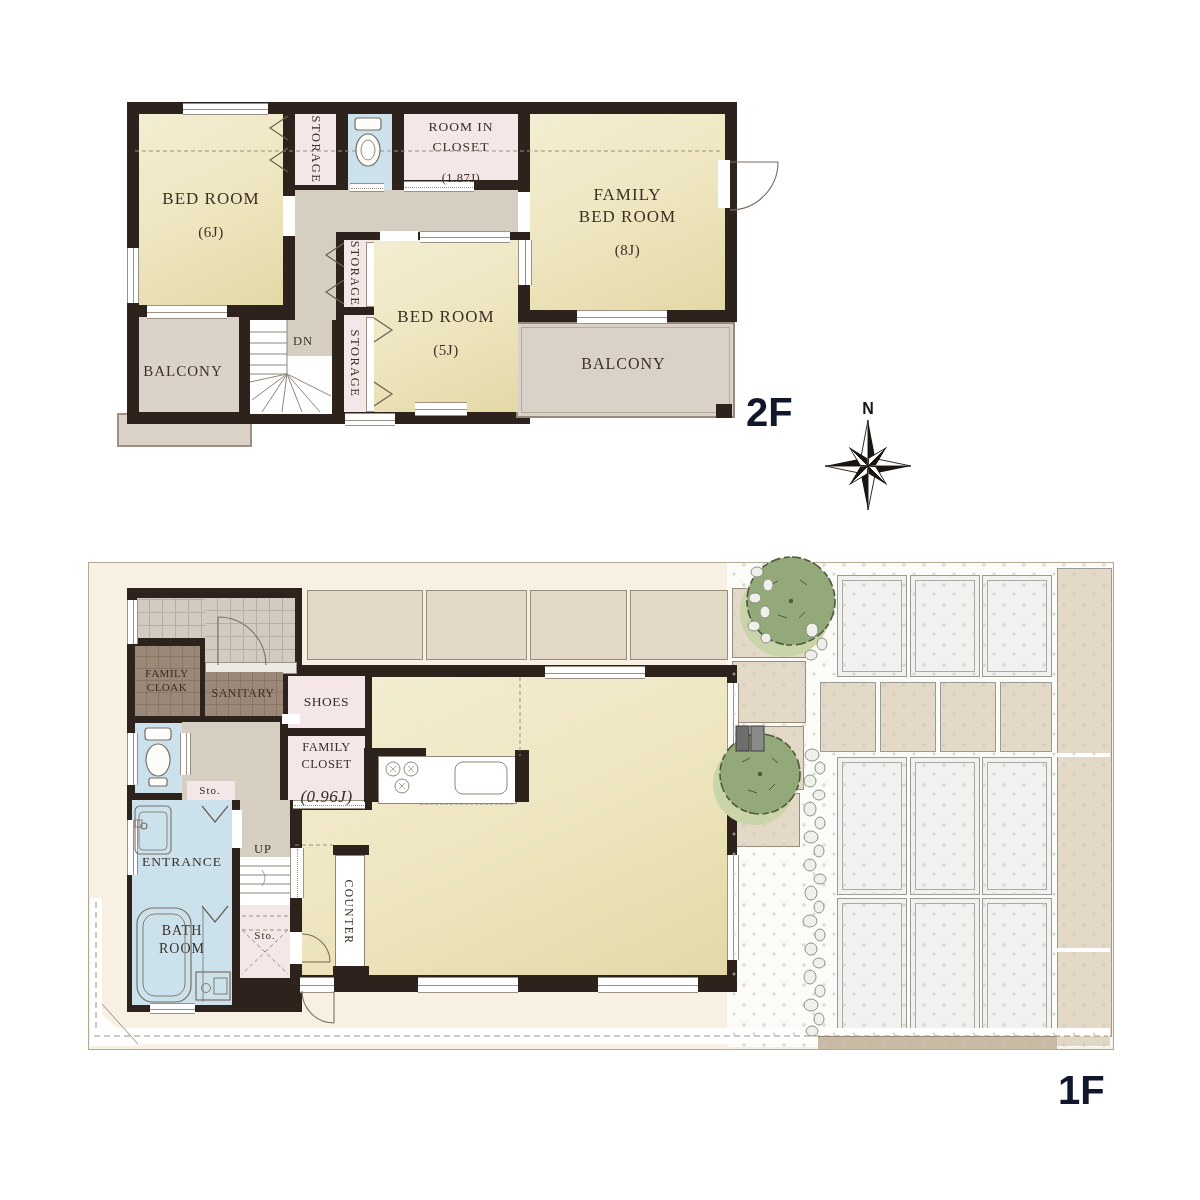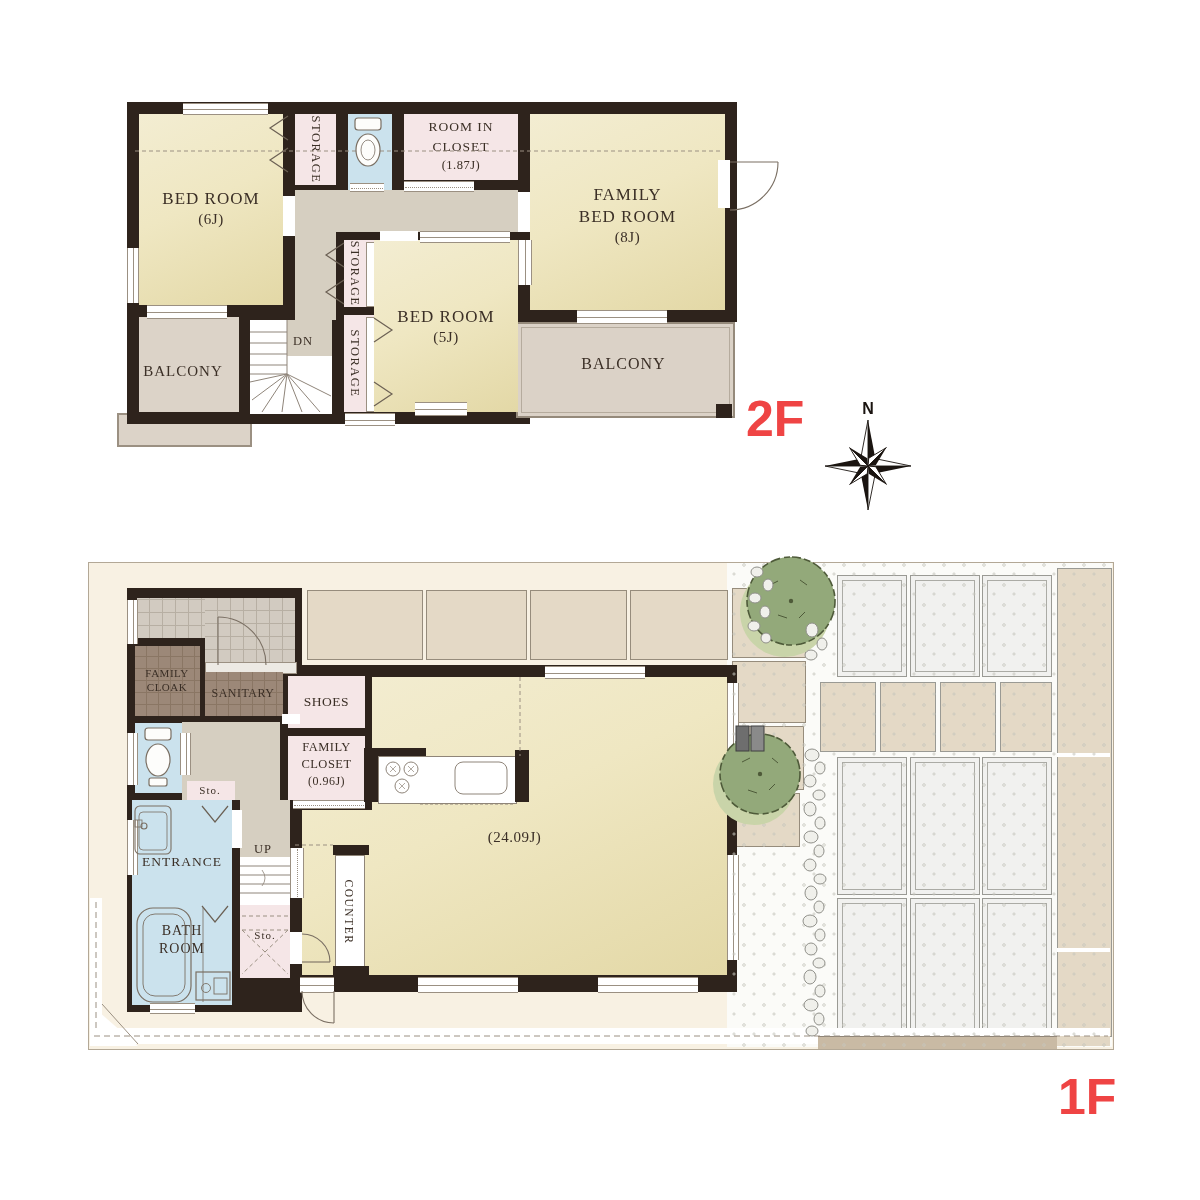--- a/index.html
+++ b/index.html
@@ -8,21 +8,21 @@
   .abs{position:absolute;}
   .wall{background:#2E231C;}
   .yellow{background:linear-gradient(155deg,#F3EDD2 0%,#EFE7C2 45%,#E3D8A6 100%);}
   .pink{background:#F5E6E7;}
   .blue{background:#CBE2ED;}
   .grayhall{background:#D6CFC1;}
   .tan{background:#DCD3C8;}
   .white{background:#ffffff;}
   .lbl{font-family:"Liberation Serif",serif;color:#3B2F26;text-align:center;
        letter-spacing:1px;line-height:1.3;}
-  .lbl .sz{letter-spacing:0.5px;}
+  .lbl .sz{letter-spacing:0.5px;margin-top:13px;}
   .vlabel{display:flex;align-items:center;justify-content:center;}
   .vlabel span{transform:rotate(90deg);white-space:nowrap;letter-spacing:1.5px;
        font-family:"Liberation Serif",serif;color:#3B2F26;}
   .win{background:#fff;border-top:1px solid #9B9082;border-bottom:1px solid #9B9082;}
   .win::after{content:'';position:absolute;left:0;right:0;top:50%;border-top:1px solid #9B9082;}
   .winv{background:#fff;border-left:1px solid #9B9082;border-right:1px solid #9B9082;}
   .winv::after{content:'';position:absolute;top:0;bottom:0;left:50%;border-left:1px solid #9B9082;}
   .slideH{background:#fff;border-top:1px solid #9B9082;border-bottom:1px solid #9B9082;}
   .slideH::after{content:'';position:absolute;left:1px;right:1px;top:50%;border-top:1px dotted #9B9082;}
   .slideV{background:#fff;border-left:1px solid #9B9082;border-right:1px solid #9B9082;}
@@ -34,21 +34,21 @@
   .ptile{background-color:#D2CBC1;
      background-image:repeating-linear-gradient(0deg,transparent 0 12px,#B7AFA3 12px 13px),
                       repeating-linear-gradient(90deg,transparent 0 12px,#B7AFA3 12px 13px);}
   .btile{background-color:#9C8878;
      background-image:repeating-linear-gradient(0deg,transparent 0 11px,#8A7664 11px 12px),
                       repeating-linear-gradient(90deg,transparent 0 11px,#8A7664 11px 12px);}
   .pav{background:#E4D9C6;border:1px solid #968C7C;}
   .panel{background:#F1F1EF;border:1px solid #9A9A94;}
   .panel::after{content:'';position:absolute;inset:4px;border:1px solid #ABABA5;}
   .tansq{background:#E4D9C6;border:1px solid #9A9A94;}
-  .floor-tag{font-family:"Liberation Sans",sans-serif;font-weight:bold;color:#ef4444;font-size:50px;}
+  .floor-tag{font-family:"Liberation Sans",sans-serif;font-weight:bold;color:#0f172a;font-size:40px;}
   .nook{background:#fff;border:1px solid #8F8578;}
   svg{position:absolute;left:0;top:0;pointer-events:none;}
 </style>
 </head>
 <body>
 
 <div id="canvas">
 
   <div>
 
@@ -222,40 +222,39 @@
     </div>
     <div class="abs lbl" style="left:203px;top:686px;width:80px;font-size:12px;letter-spacing:0.5px;">
       <div>SANITARY</div>
     </div>
     <div class="abs lbl" style="left:288px;top:693px;width:77px;font-size:13.5px;letter-spacing:0.5px;">
       <div>SHOES</div>
     </div>
     <div class="abs lbl" style="left:288px;top:739px;width:77px;font-size:12.5px;letter-spacing:0.5px;line-height:1.35;">
       <div>FAMILY</div>
       <div>CLOSET</div>
-      <div class="sz" style="font-size:12px;">(0.96J)</div>
+      <div class="sz" style="font-size:17px;font-style:italic;">(0.96J)</div>
     </div>
     <div class="abs lbl" style="left:185px;top:783px;width:50px;font-size:11px;">
       <div>Sto.</div>
     </div>
     <div class="abs lbl" style="left:132px;top:853px;width:100px;font-size:13.5px;">
       <div>ENTRANCE</div>
     </div>
     <div class="abs lbl" style="left:238px;top:841px;width:50px;font-size:12.5px;">
       <div>UP</div>
     </div>
     <div class="abs lbl" style="left:132px;top:922px;width:100px;font-size:14px;">
       <div>BATH</div>
       <div>ROOM</div>
     </div>
     <div class="abs lbl" style="left:238px;top:928px;width:54px;font-size:11px;">
       <div>Sto.</div>
     </div>
     <div class="abs lbl" style="left:302px;top:828px;width:425px;font-size:19px;">
-      <div class="sz" style="font-size:15px;">(24.09J)</div>
     </div>
     <div class="abs vlabel" style="left:335px;top:858px;width:28px;height:108px;">
       <span style="font-size:11.5px;">COUNTER</span>
     </div>
     <div class="abs floor-tag" style="left:1058px;top:1068px;">
       <span>1F</span>
     </div>
   </div>
 
   <svg width="1200" height="1200" viewBox="0 0 1200 1200">

